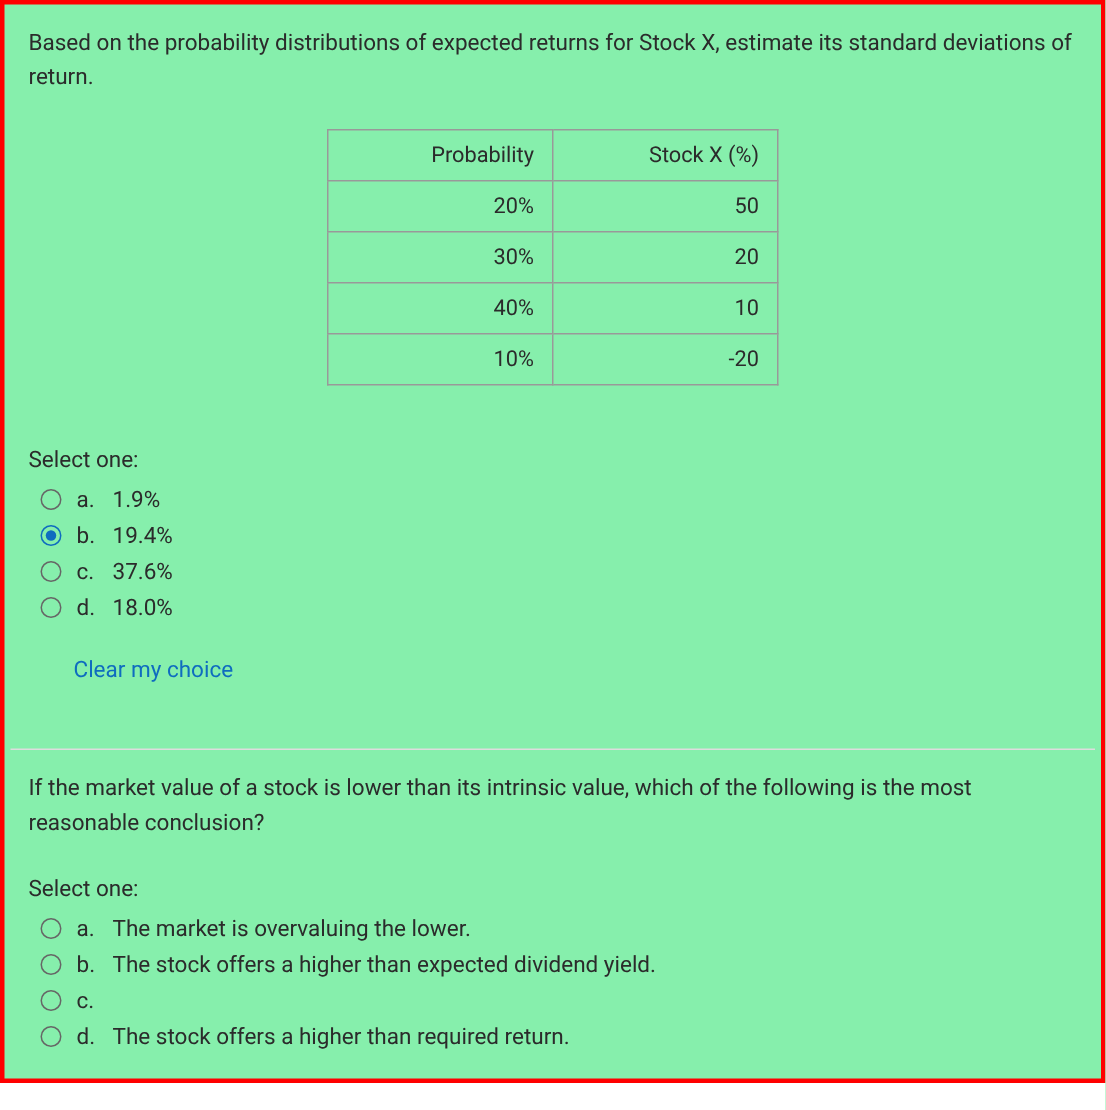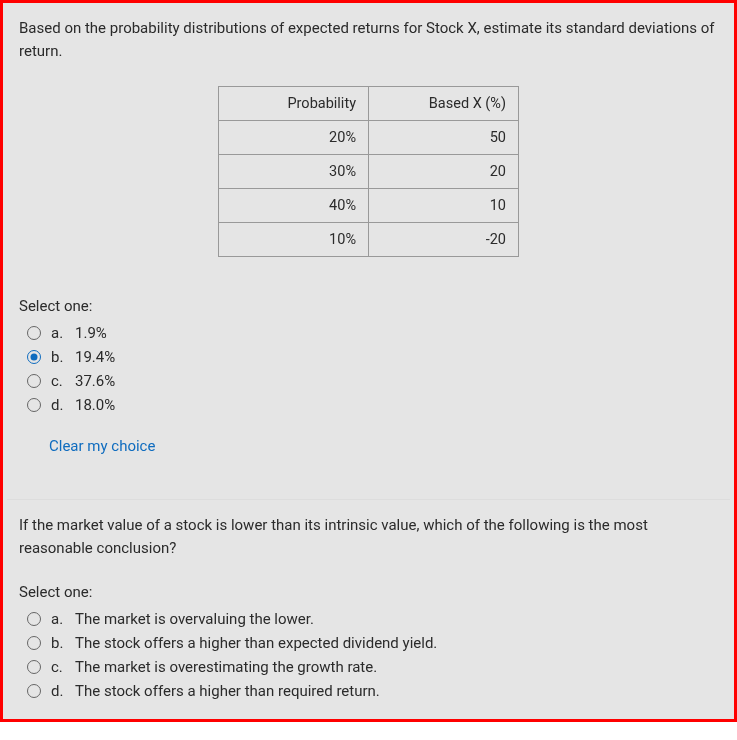--- a/index.html
+++ b/index.html
@@ -7,21 +7,21 @@
     margin: 0;
     padding: 0;
     font-family: -apple-system, BlinkMacSystemFont, "Segoe UI", Roboto, "Helvetica Neue", Arial, sans-serif;
     font-size: 15px;
     color: #2b2b2b;
     background: #fff;
   }
   .page {
     width: 737px;
     border: 3px solid #ff0000;
-    background: #e5e5e5;
+    background: #86efac;
   }
   .question-block {
     padding: 14px 16px 16px 16px;
   }
   .divider {
     border-top: 1px solid #ddd;
     margin: 0 4px;
   }
   .qtext {
     line-height: 1.5;
@@ -98,21 +98,21 @@
 <div class="page">
 
   <div class="question-block">
     <div class="qtext">Based on the probability distributions of expected returns for Stock X, estimate its standard deviations of return.</div>
 
     <div class="table-wrap">
       <table>
         <thead>
           <tr>
             <th>Probability</th>
-            <th>Based X (%)</th>
+            <th>Stock X (%)</th>
           </tr>
         </thead>
         <tbody>
           <tr>
             <td>20%</td>
             <td>50</td>
           </tr>
           <tr>
             <td>30%</td>
             <td>20</td>
@@ -169,21 +169,20 @@
       <span>The market is overvaluing the lower.</span>
     </div>
     <div class="option-row">
       <span class="radio"></span>
       <span class="opt-letter">b.</span>
       <span>The stock offers a higher than expected dividend yield.</span>
     </div>
     <div class="option-row">
       <span class="radio"></span>
       <span class="opt-letter">c.</span>
-      <span>The market is overestimating the growth rate.</span>
     </div>
     <div class="option-row">
       <span class="radio"></span>
       <span class="opt-letter">d.</span>
       <span>The stock offers a higher than required return.</span>
     </div>
   </div>
 
 </div>
 

